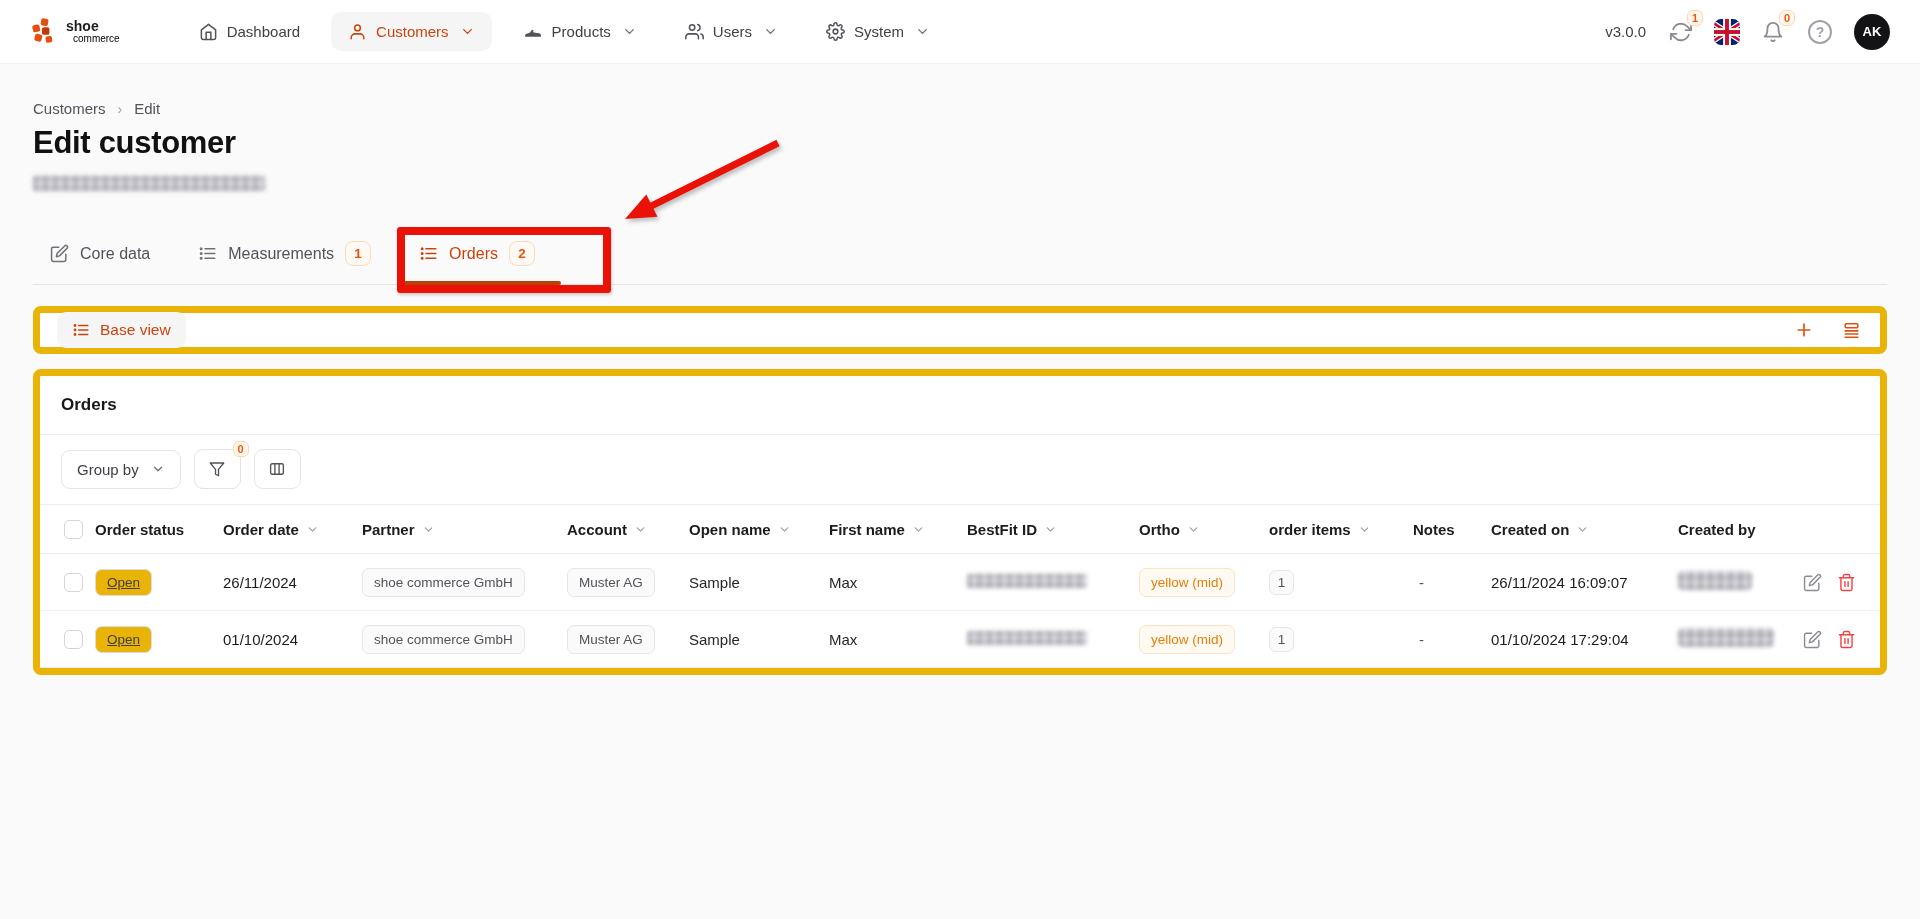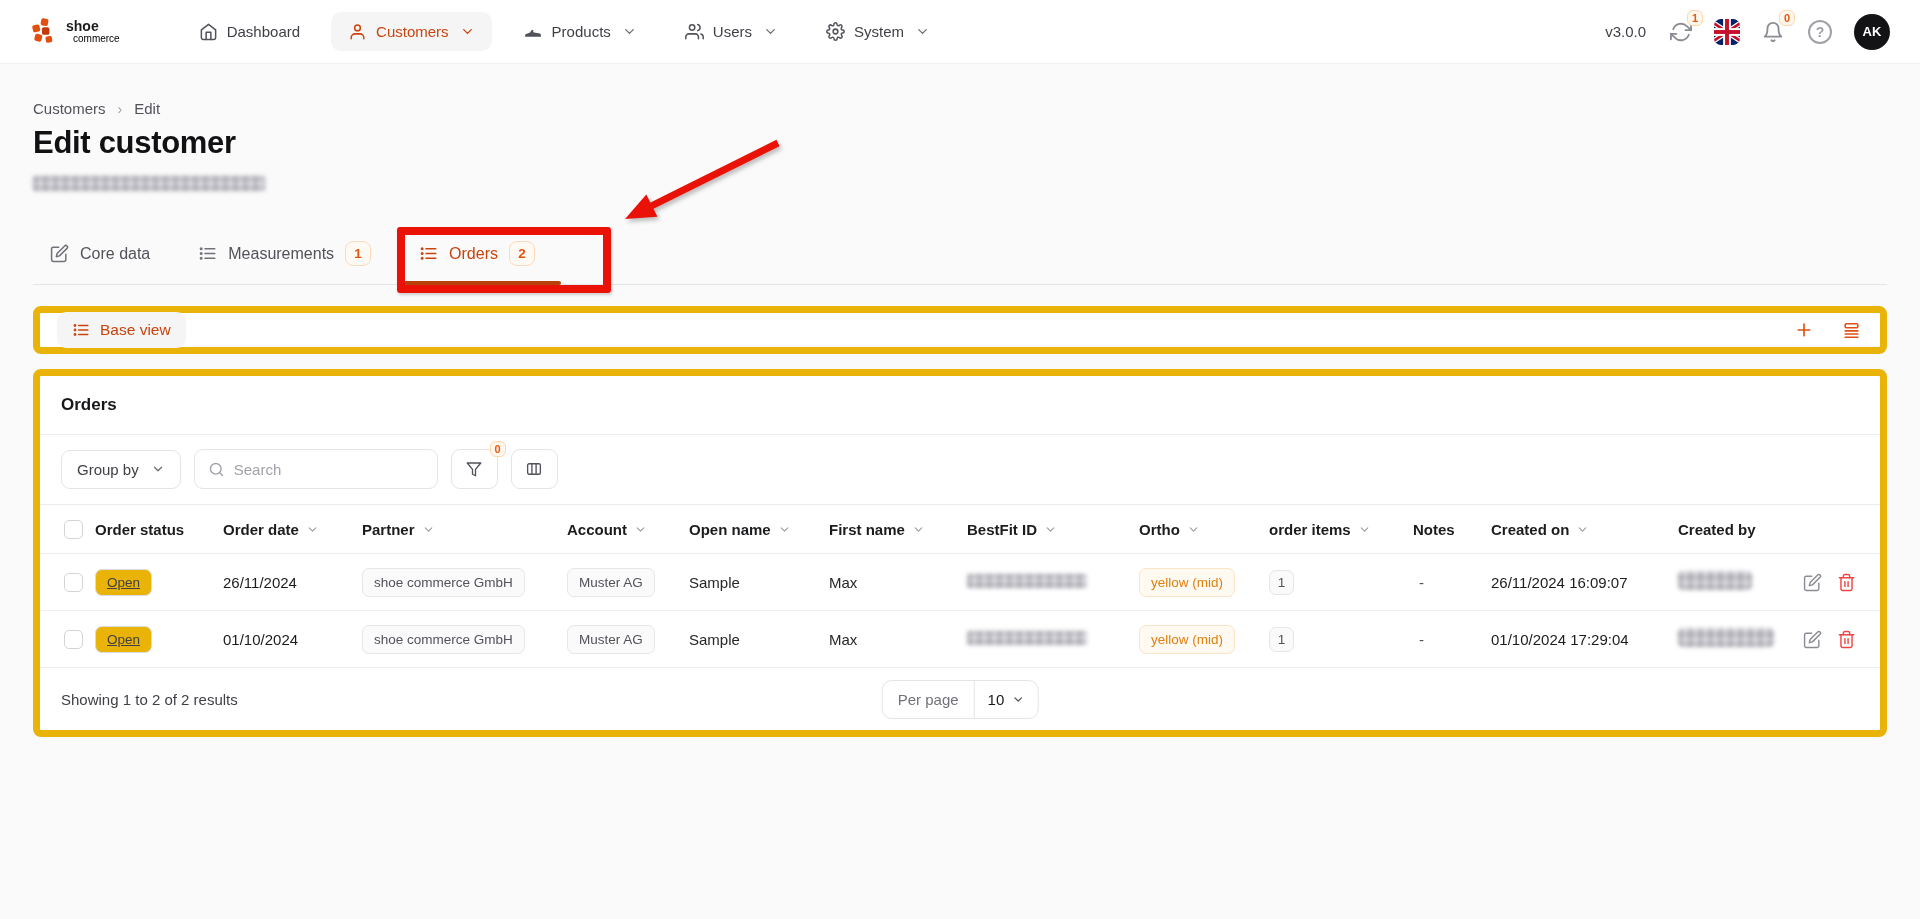--- a/index.html
+++ b/index.html
@@ -413,29 +413,20 @@
 
     <div class="controls">
       <button class="groupby">
         <span>Group by</span>
         <span class="chev">
           <svg width="14" height="14" viewBox="0 0 24 24" fill="none" stroke="currentColor" stroke-width="2.4" stroke-linecap="round" stroke-linejoin="round">
               <polyline points="6 9 12 15 18 9"></polyline>
             </svg>
         </span>
       </button>
-      <div class="searchbox">
-        <span style="color:#a1a1aa">
-          <svg width="17" height="17" viewBox="0 0 24 24" fill="none" stroke="currentColor" stroke-width="2" stroke-linecap="round">
-              <circle cx="11" cy="11" r="7.5"></circle>
-              <line x1="20.5" y1="20.5" x2="16.3" y2="16.3"></line>
-            </svg>
-        </span>
-        <input type="text" placeholder="Search" style="">
-      </div>
       <button class="sq-btn">
         <span>
           <svg width="18" height="18" viewBox="0 0 24 24" fill="none" stroke="currentColor" stroke-width="1.8" stroke-linecap="round" stroke-linejoin="round">
               <polygon points="21 4 3 4 10 12.5 10 19 14 21 14 12.5 21 4"></polygon>
             </svg>
         </span>
         <span class="mini-badge">0</span>
       </button>
       <button class="sq-btn">
         <span>
@@ -591,34 +582,20 @@
                   <path d="M3 6h18"></path>
                   <path d="M19 6v14a2 2 0 0 1-2 2H7a2 2 0 0 1-2-2V6"></path>
                   <path d="M8 6V4a2 2 0 0 1 2-2h4a2 2 0 0 1 2 2v2"></path>
                   <line x1="10" y1="11" x2="10" y2="17"></line>
                   <line x1="14" y1="11" x2="14" y2="17"></line>
                 </svg></span></button>
           </div>
         </div>
       </div>
 
-    <div class="tfoot">
-      <span class="summary">Showing 1 to 2 of 2 results</span>
-      <div class="per-page">
-        <span class="pp-label">Per page</span>
-        <button class="pp-value">
-          <span>10</span>
-          <span style="color:#52525b">
-            <svg width="13" height="13" viewBox="0 0 24 24" fill="none" stroke="currentColor" stroke-width="2.4" stroke-linecap="round" stroke-linejoin="round">
-                <polyline points="6 9 12 15 18 9"></polyline>
-              </svg>
-          </span>
-        </button>
-      </div>
-    </div>
   </div>
 </main>
 
 <div id="annot-rect" style="left: 397.094px; top: 227px; width: 213.906px; height: 66px;"></div>
 <svg id="arrow-overlay">
     <g style="filter:drop-shadow(2px 3px 2px rgba(0,0,0,0.25))">
       <line x1="778" y1="143" x2="646.4942761244978" y2="208.3231046701841" stroke="#ea1207" stroke-width="7"></line>
       <polygon points="625,219 646.3069621713431,194.45894535622085 657.4287281399014,216.8488163192394" fill="#ea1207"></polygon>
     </g>
   </svg>

